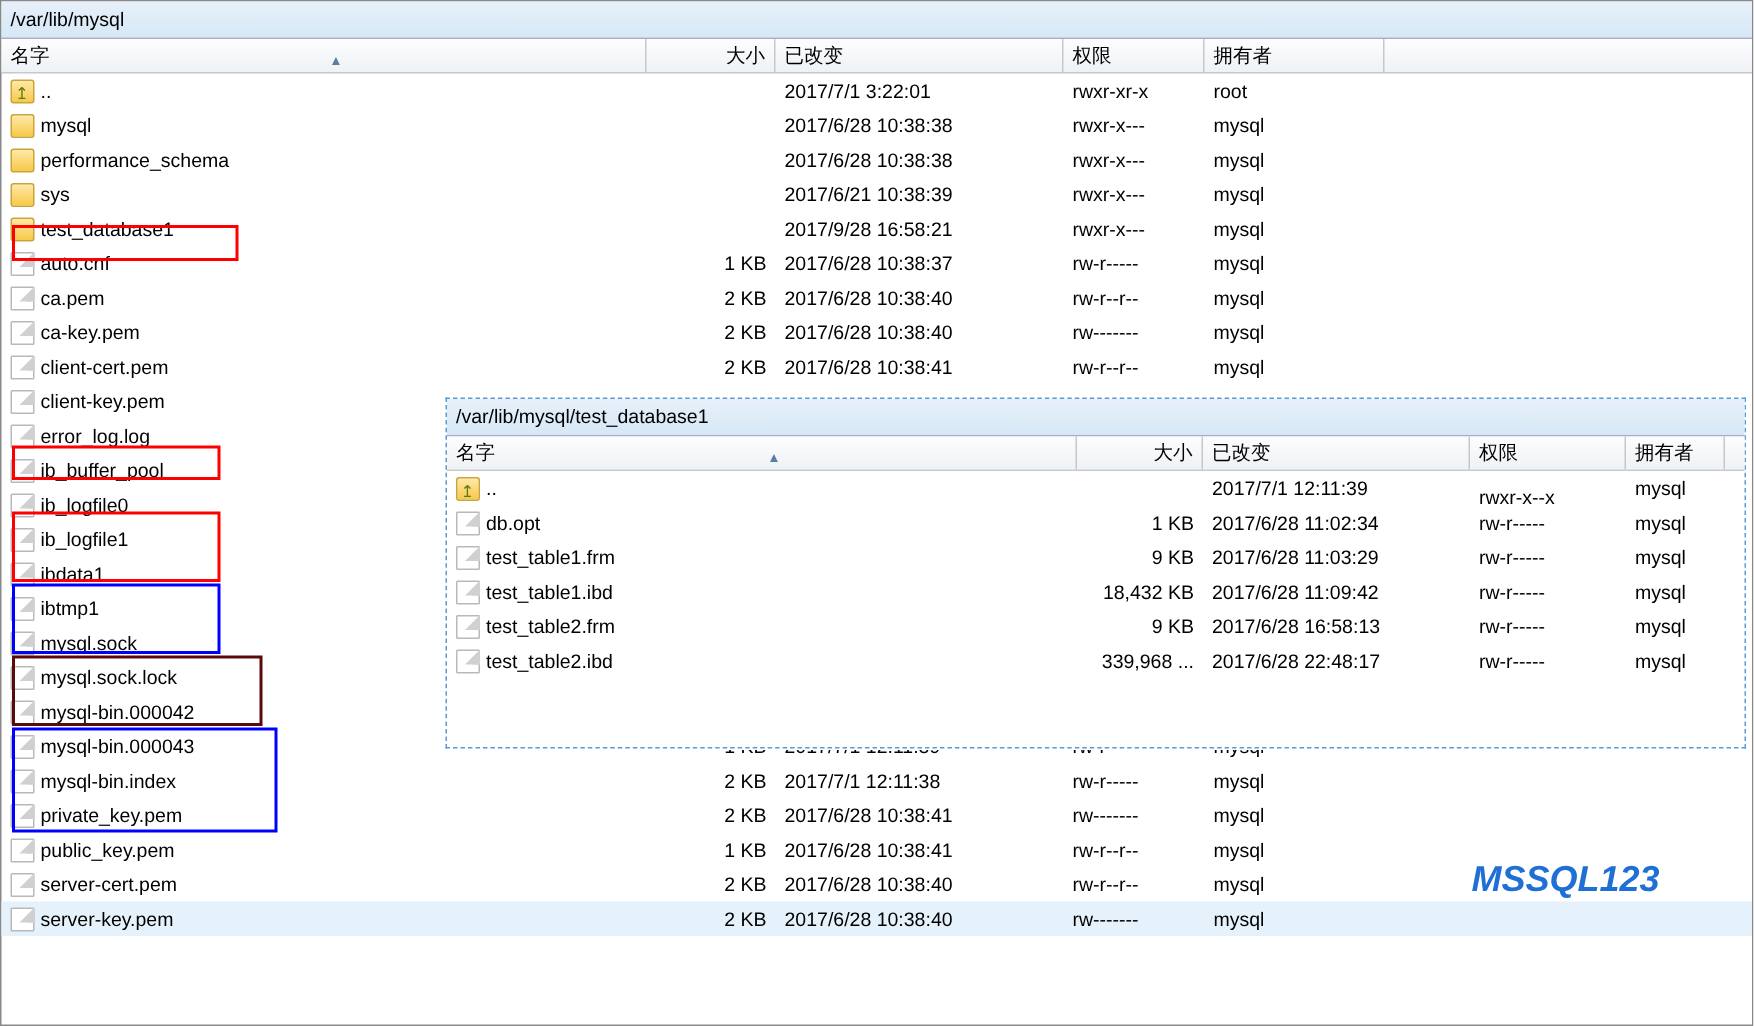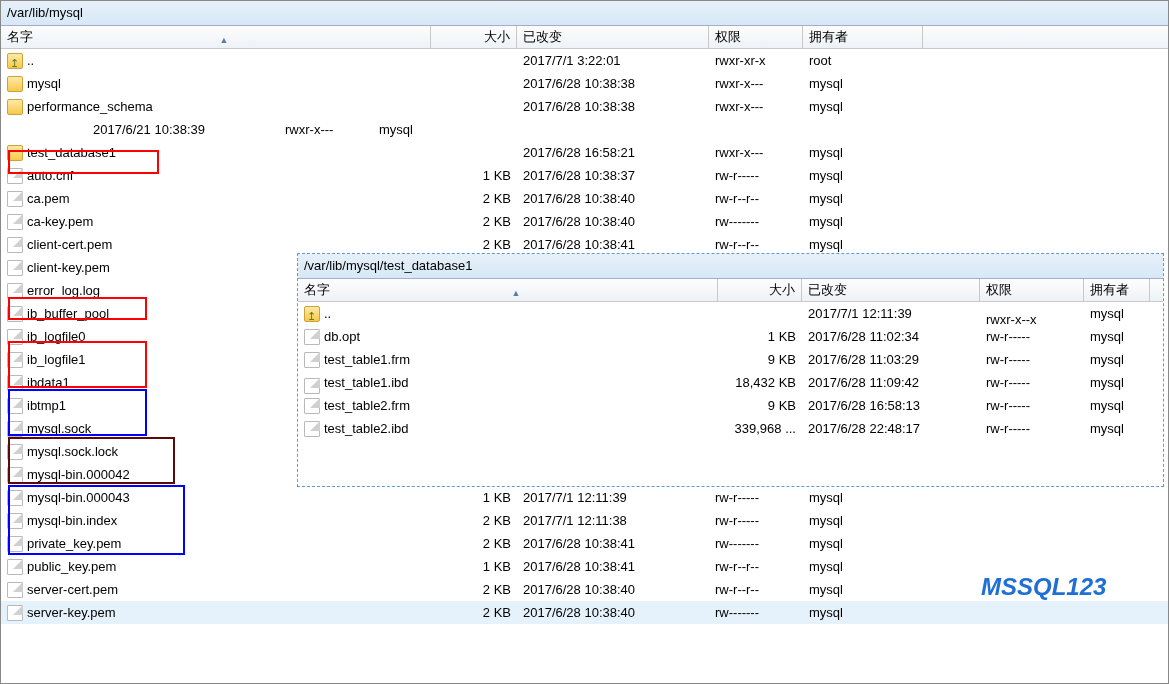--- a/index.html
+++ b/index.html
@@ -67,32 +67,36 @@
         <div class="cell c-name" style="width: 430px;">
           <span class="icon folder-icon"></span>
           <span>performance_schema</span>
         </div>
         <div class="cell r-align" style="width: 86px;"></div>
         <div class="cell" style="width: 192px;">2017/6/28 10:38:38</div>
         <div class="cell" style="width: 94px;">rwxr-x---</div>
         <div class="cell" style="width: 120px;">mysql</div>
       </div>
       <div class="row">
+        <div class="cell c-name" style="width: 430px;">
+          <span class="icon folder-icon"></span>
+          <span>sys</span>
+        </div>
         <div class="cell r-align" style="width: 86px;"></div>
         <div class="cell" style="width: 192px;">2017/6/21 10:38:39</div>
         <div class="cell" style="width: 94px;">rwxr-x---</div>
         <div class="cell" style="width: 120px;">mysql</div>
       </div>
       <div class="row">
         <div class="cell c-name" style="width: 430px;">
           <span class="icon folder-icon"></span>
           <span>test_database1</span>
         </div>
         <div class="cell r-align" style="width: 86px;"></div>
-        <div class="cell" style="width: 192px;">2017/6/28 16:58:21</div>
+        <div class="cell" style="width: 192px;">2017/9/28 16:58:21</div>
         <div class="cell" style="width: 94px;">rwxr-x---</div>
         <div class="cell" style="width: 120px;">mysql</div>
       </div>
       <div class="row">
         <div class="cell c-name" style="width: 430px;">
           <span class="icon file-icon"></span>
           <span>auto.cnf</span>
         </div>
         <div class="cell r-align" style="width: 86px;">1 KB</div>
         <div class="cell" style="width: 192px;">2017/6/28 10:38:37</div>
@@ -305,21 +309,21 @@
 
   <svg class="arrow-svg" width="1169" height="684">
     <defs>
       <marker id="ah" markerWidth="12" markerHeight="12" refX="10" refY="5" orient="auto">
         <path d="M0,0 L12,5 L0,10 Z" fill="#ff1a1a"></path>
       </marker>
     </defs>
     <line x1="150" y1="165" x2="304" y2="279" stroke="#ff1a1a" stroke-width="3" marker-end="url(#ah)"></line>
   </svg>
 
-  <div class="overlay-window" id="overlay" style="left:296px;top:252px;width:865px;height:232px">
+  <div class="overlay-window" id="overlay" style="left:296px;top:264px;width:865px;height:232px">
     <div class="pathbar">
       <span>/var/lib/mysql/test_database1</span>
     </div>
     <div class="header-row" id="ov-header">
         <div class="hdr" style="width: 420px; position: relative;">名字<span class="sort-ind" style="position: absolute; left: 50%; top: 3px;">▲</span></div>
         <div class="hdr r-align" style="width: 84px;">大小</div>
         <div class="hdr" style="width: 178px;">已改变</div>
         <div class="hdr" style="width: 104px;">权限</div>
         <div class="hdr" style="width: 66px;">拥有者</div>
       </div>
@@ -348,21 +352,21 @@
           <div class="cell c-name" style="width: 420px;">
             <span class="icon file-icon"></span>
             <span>test_table1.frm</span>
           </div>
           <div class="cell r-align" style="width: 84px;">9 KB</div>
           <div class="cell" style="width: 178px;">2017/6/28 11:03:29</div>
           <div class="cell" style="width: 104px;">rw-r-----</div>
           <div class="cell" style="width: 66px;">mysql</div>
         </div>
         <div class="row">
-          <div class="cell c-name" style="width: 420px; align-items: flex-end;">
+          <div class="cell c-name" style="width: 420px;">
             <span class="icon file-icon"></span>
             <span>test_table1.ibd</span>
           </div>
           <div class="cell r-align" style="width: 84px;">18,432 KB</div>
           <div class="cell" style="width: 178px;">2017/6/28 11:09:42</div>
           <div class="cell" style="width: 104px;">rw-r-----</div>
           <div class="cell" style="width: 66px;">mysql</div>
         </div>
         <div class="row">
           <div class="cell c-name" style="width: 420px;">

